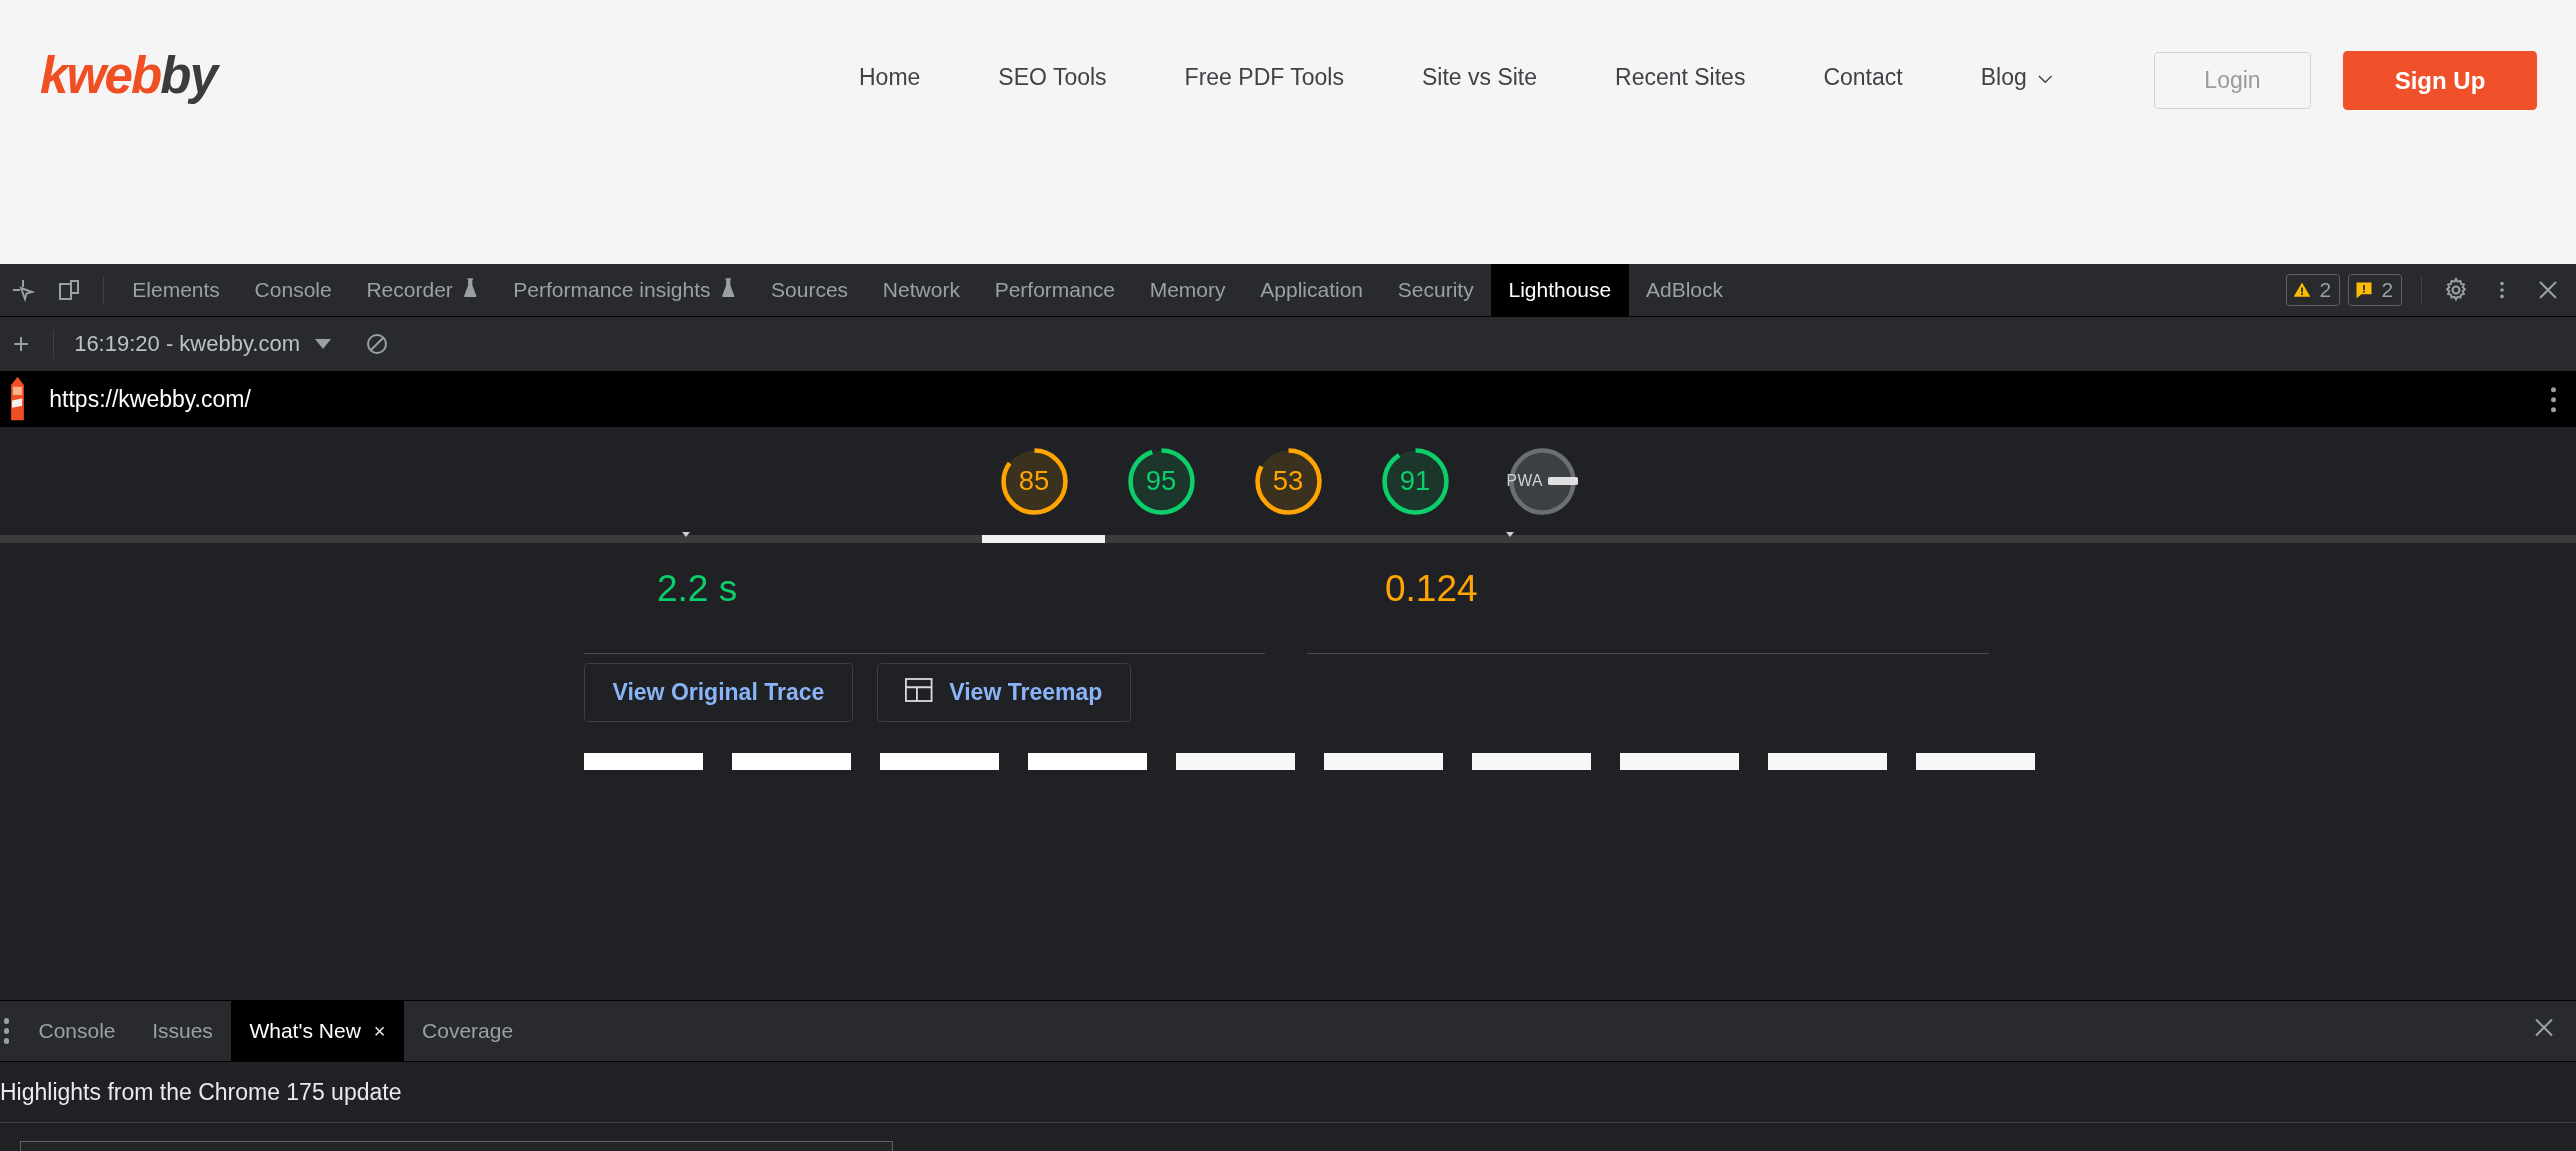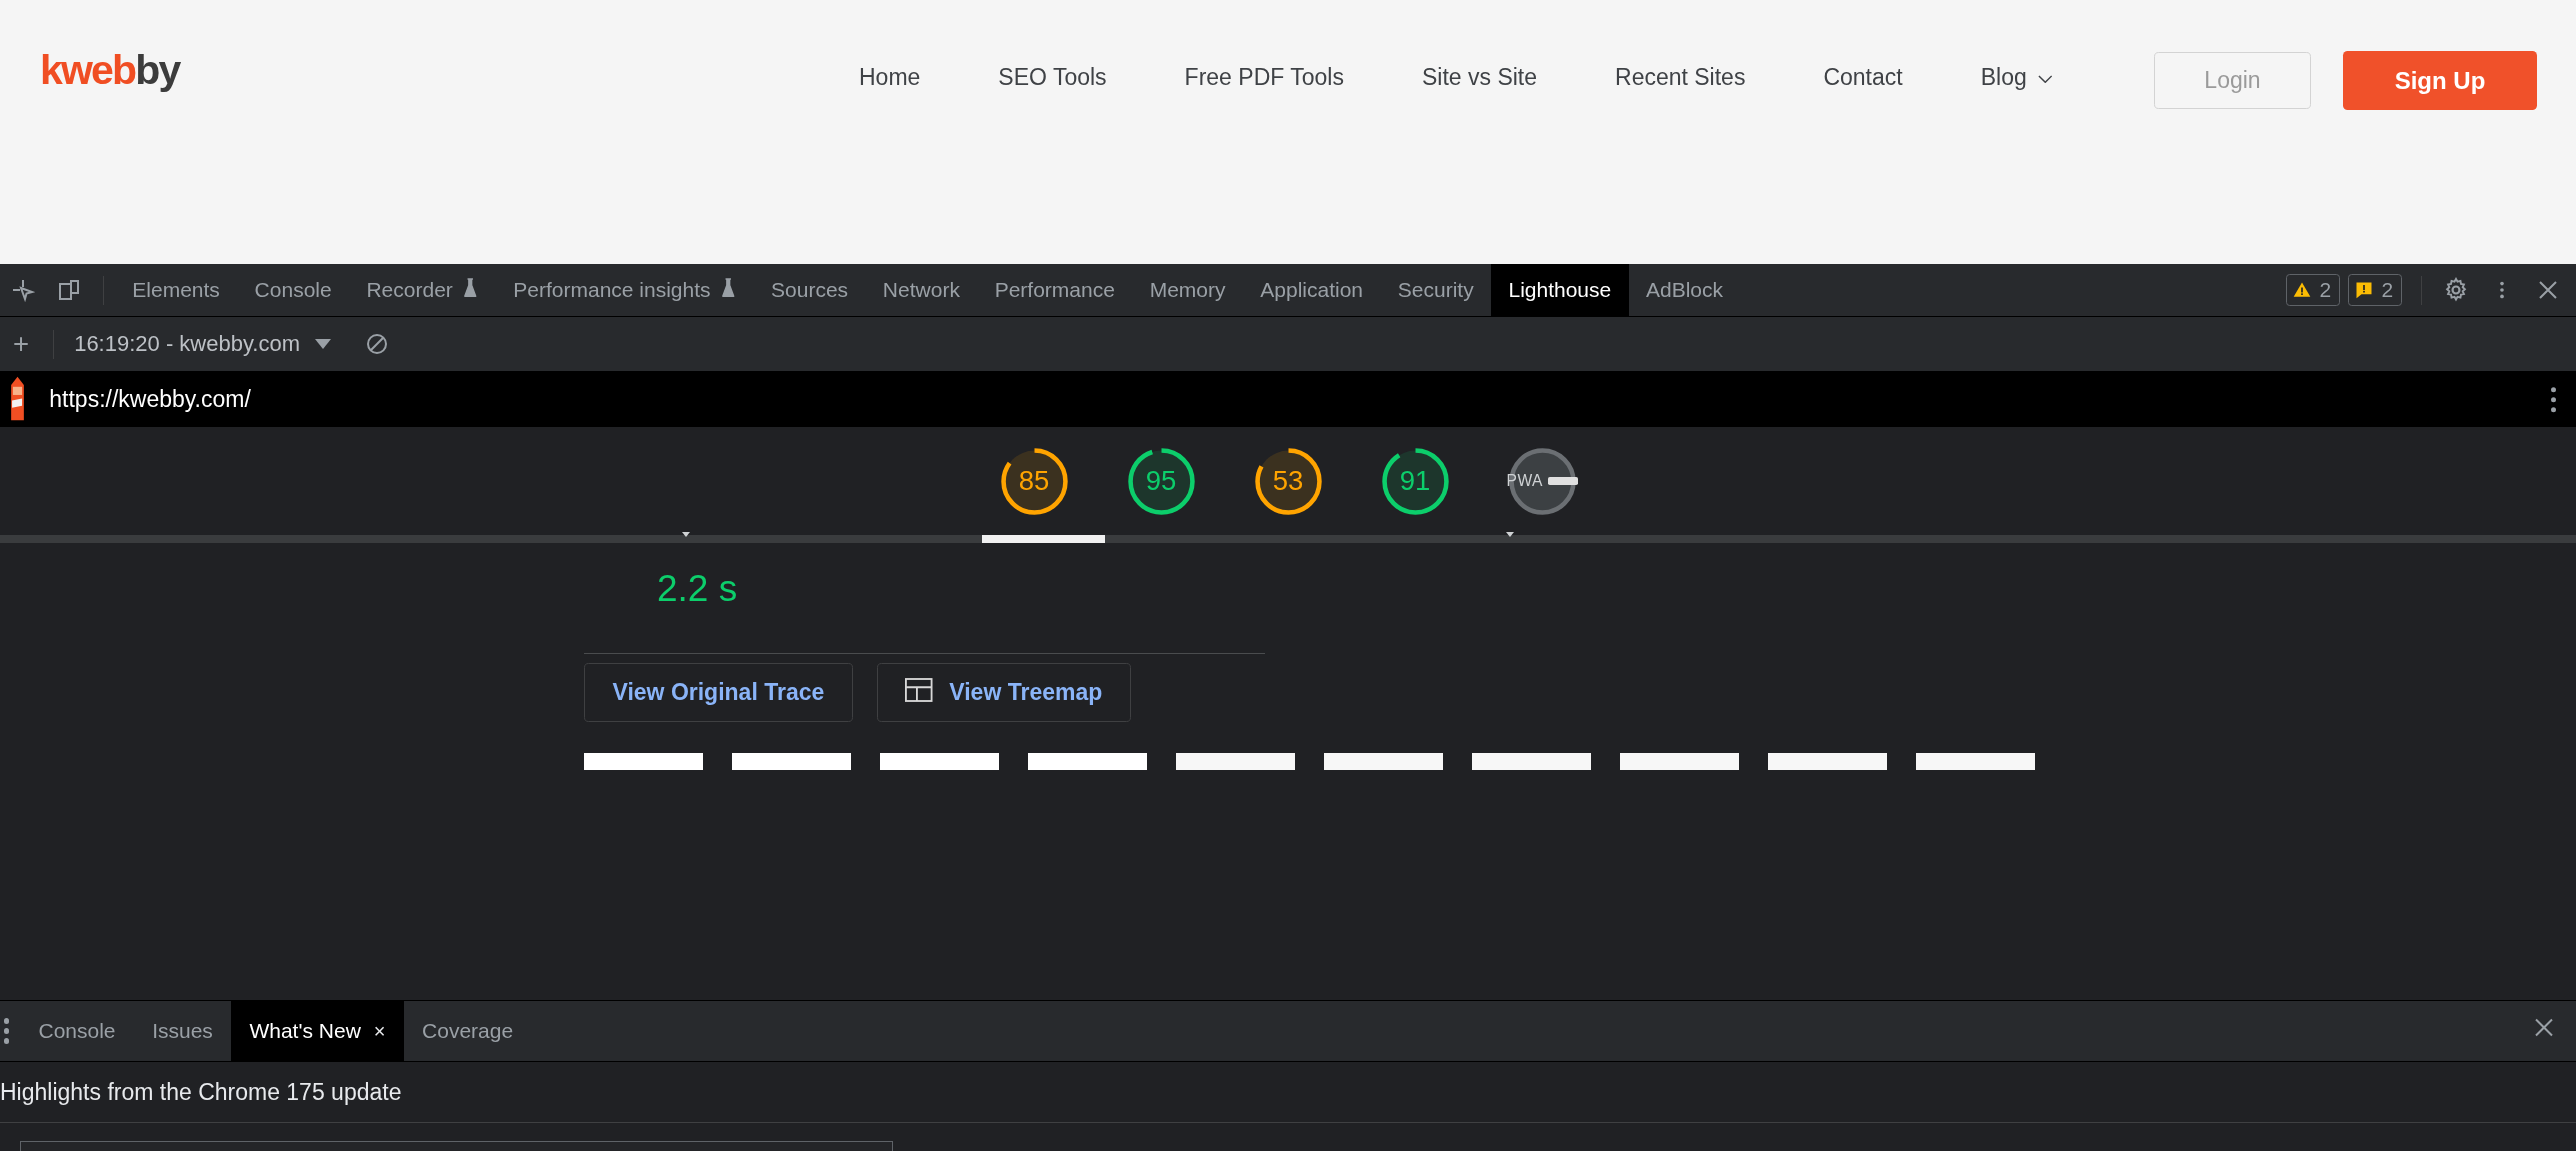--- a/index.html
+++ b/index.html
@@ -12,23 +12,23 @@
 
   
   .site-header {
     position: absolute; left: 0; top: 0;
     width: 2576px; height: 264px;
     background: #f5f5f5;
     display: flex; align-items: flex-start;
   }
   .logo {
     position: absolute; left: 40px; top: 50px;
-    font-size: 41px; font-weight: 700; letter-spacing: -1.8px;
+    font-size: 51px; font-weight: 700; letter-spacing: -1.8px;
     line-height: 1;
-    display: flex; align-items: baseline;
+    display: flex; align-items: baseline; font-style: italic;
   }
   .logo .l-a { color: #f04e23; }
   .logo .l-b { color: #3c3c3c; }
 
   .nav {
     position: absolute; left: 824px; top: 64px;
     display: flex; align-items: center; gap: 8px;
   }
   .nav-item {
     color: #3f4246; font-size: 23px; padding: 0 35px;
@@ -442,20 +442,24 @@
       <div class="mk" style="left:682px;"></div>
       <div class="mk" style="left:1506px;"></div>
       <div class="thumb"></div>
     </div>
 
     <div class="metrics">
       <div class="metric m-left">
         <div class="mval" style="color: rgb(12, 206, 107);">2.2 s</div>
         <div class="rule"></div>
       </div>
+      <div class="metric m-right">
+        <div class="mval" style="color: rgb(255, 164, 0);">0.124</div>
+        <div class="rule"></div>
+      </div>
     </div>
 
     <div class="btn-row">
       <button class="lh-btn">
         <span>View Original Trace</span>
       </button>
       <button class="lh-btn">
         <span>
           <svg width="27.5" height="24" viewBox="0 0 30 26">
               <rect x="1" y="1" width="28" height="24" fill="none" stroke="#d8d8d8" stroke-width="2"></rect>

